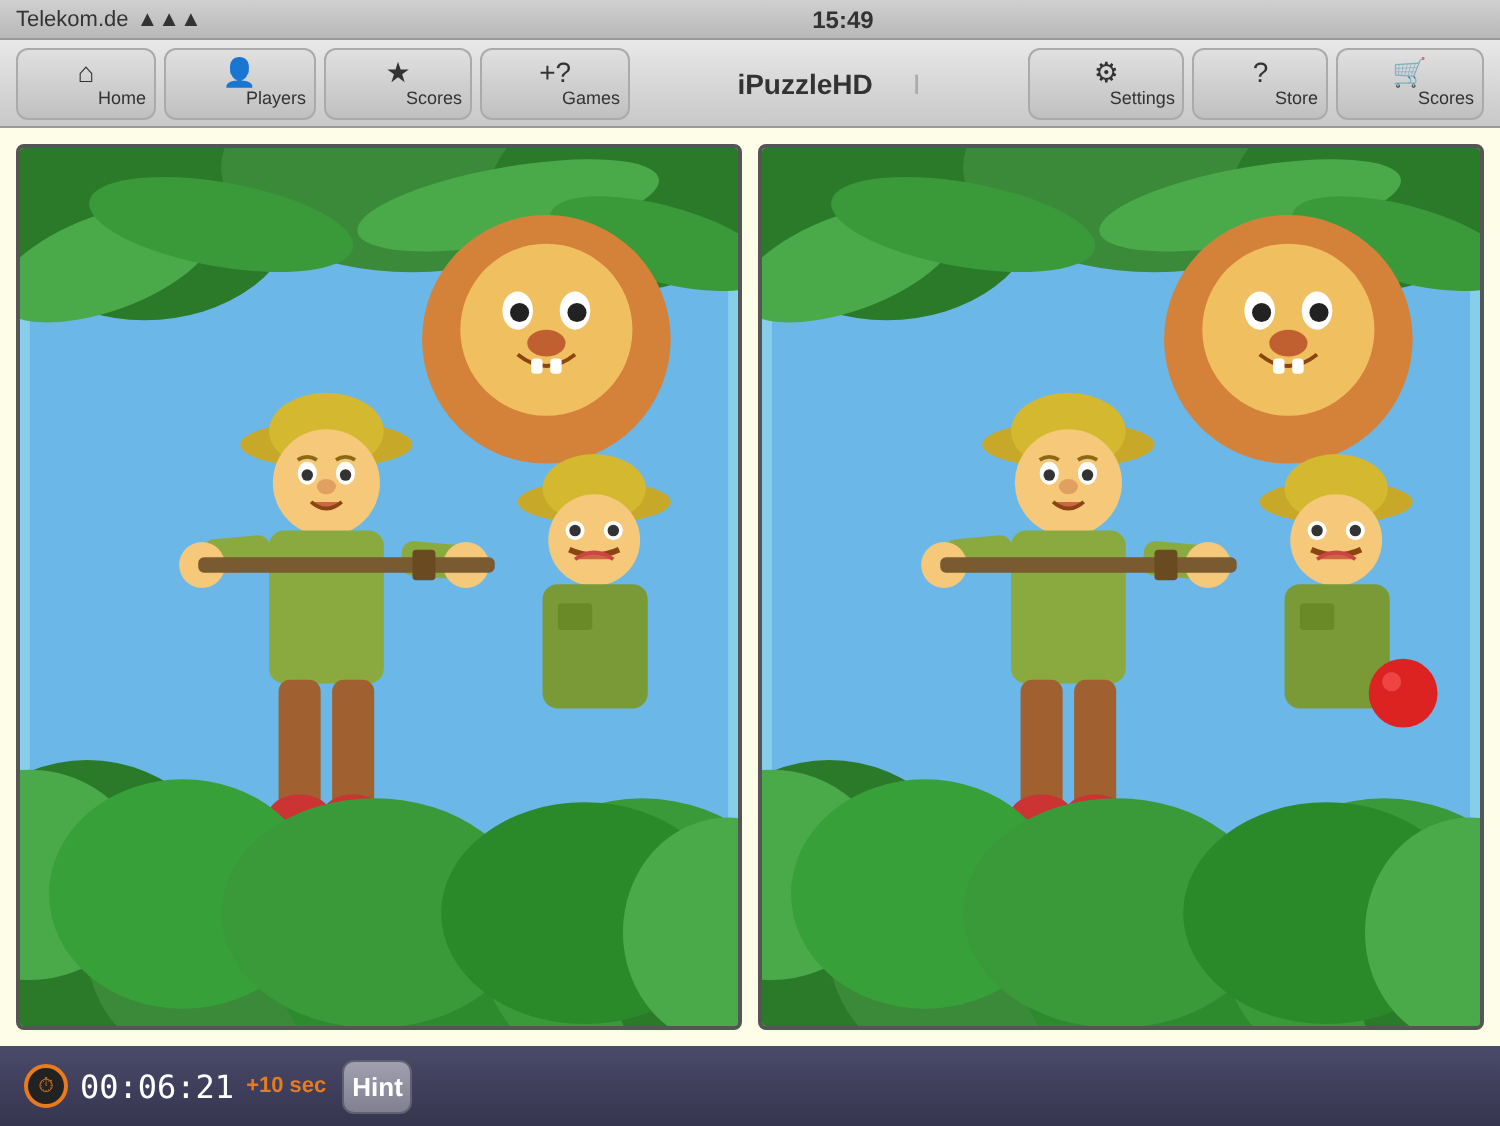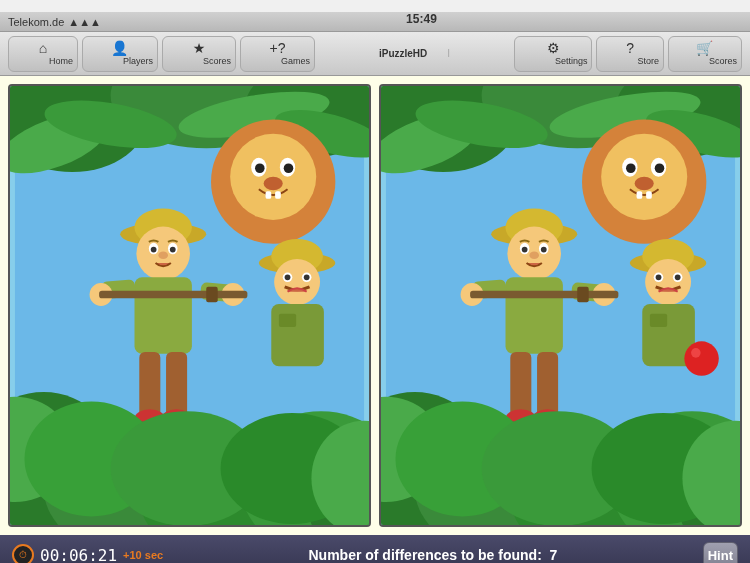--- a/index.html
+++ b/index.html
@@ -10,46 +10,46 @@
       font-family: -apple-system, 'Helvetica Neue', Arial, sans-serif;
       overflow: hidden;
       position: relative;
     }
 
     
     #status-bar {
       height: 20px;
       background: linear-gradient(to bottom, #d0d0d0, #b8b8b8);
       display: flex;
+      align-items: center;
       justify-content: space-between;
       padding: 0 8px;
       font-size: 11px;
       color: #333;
       border-bottom: 1px solid #999;
-      margin-top: 12px;
     }
     .status-left { display: flex; align-items: center; gap: 4px; }
     .status-center { font-weight: bold; font-size: 12px; }
     .status-right {}
 
     
     #toolbar {
       height: 44px;
       background: linear-gradient(to bottom, #e8e8e8, #c8c8c8);
       border-bottom: 1px solid #999;
       display: flex;
       align-items: center;
       justify-content: space-between;
       padding: 0 8px;
     }
     .toolbar-left { display: flex; align-items: center; gap: 4px; }
     .toolbar-center {
       display: flex;
       align-items: center;
-      font-size: 10px;
+      font-size: 14px;
       color: #333;
       gap: 20px;
     }
     .toolbar-center .app-name { font-weight: bold; }
     .toolbar-center .separator { color: #aaa; }
     .toolbar-center .puzzle-title { color: #333; }
     .toolbar-right { display: flex; align-items: center; gap: 4px; }
 
     .nav-btn {
       display: flex;
@@ -376,18 +376,14 @@
     </svg>
   </div>
 </div>
 
 <div id="bottom-bar">
   <div class="timer-section">
     <div class="clock-icon">⏱</div>
     <span class="timer-text">00:06:21</span>
     <span class="penalty-text">+10 sec</span>
   </div>
-  <div class="differences-text">
-    <span>Number of differences to be found:</span>
-    &nbsp;<span>7</span>
-  </div>
   <button class="hint-btn">Hint</button>
 </div>
 
 </body></html>

